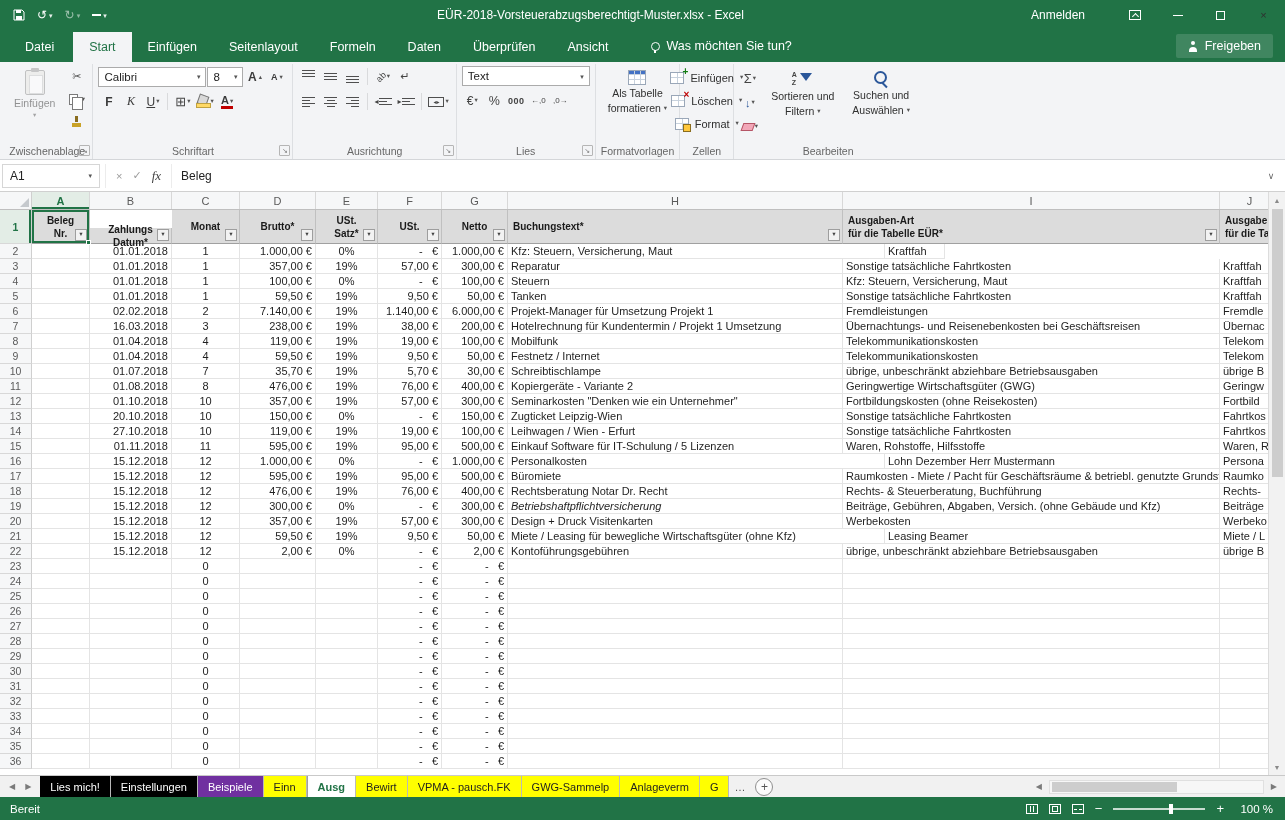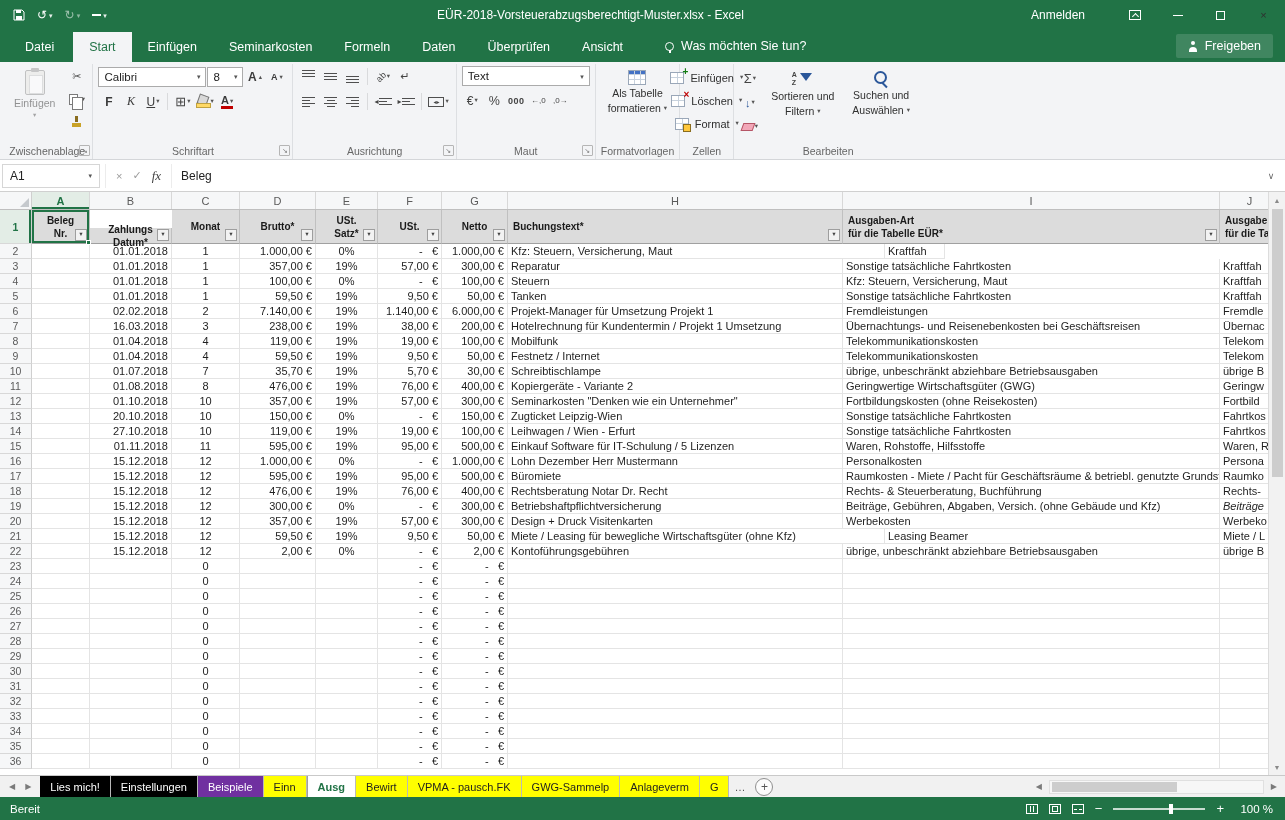--- a/index.html
+++ b/index.html
@@ -244,21 +244,21 @@
           <span>×</span>
         </span>
     </div>
   </div>
 
   <div class="ribbontabs">
     <div class="rtab file">Datei</div>
     <div id="ribbon-tab-strip" style="display:flex;">
         <div class="rtab active">Start</div>
         <div class="rtab">Einfügen</div>
-        <div class="rtab">Seminarkosten</div>
+        <div class="rtab">Seitenlayout</div>
         <div class="rtab">Formeln</div>
         <div class="rtab">Daten</div>
         <div class="rtab">Überprüfen</div>
         <div class="rtab">Ansicht</div>
       </div>
     <div class="tellme">
       <span class="bulb-icon"></span>
       <span>Was möchten Sie tun?</span>
     </div>
     <div class="share">
@@ -452,21 +452,21 @@
             </button>
           <button class="mbtn">
               <span class="g-dec">←,0</span>
             </button>
           <button class="mbtn">
               <span class="g-dec">,0→</span>
             </button>
         </div>
       </div>
       <div class="rg-label">
-          <span>Maut</span>
+          <span>Lies</span>
         </div>
       <span class="launcher">↘</span>
     </div>
 
     <div class="rgroup">
       <div class="rg-body">
         <div class="bigbtn">
           <span class="tbl-icon"></span>
           <span class="l1">Als Tabelle</span>
           <span class="l2">
@@ -806,22 +806,22 @@
           </div>
           <div class="grow">
             <div class="row-num">16</div>
             <div class="cell a-c" style="flex-basis: 58px; width: 58px;"></div>
             <div class="cell a-r" style="flex-basis: 82px; width: 82px;">15.12.2018</div>
             <div class="cell a-c" style="flex-basis: 68px; width: 68px;">12</div>
             <div class="cell a-r" style="flex-basis: 76px; width: 76px;">1.000,00 €</div>
             <div class="cell a-c" style="flex-basis: 62px; width: 62px;">0%</div>
             <div class="cell a-r" style="flex-basis: 64px; width: 64px;">-   €</div>
             <div class="cell a-r" style="flex-basis: 66px; width: 66px;">1.000,00 €</div>
+            <div class="cell a-l" style="flex-basis: 377px; width: 377px;">Personalkosten</div>
             <div class="cell a-l" style="flex-basis: 335px; width: 335px;">Lohn Dezember Herr Mustermann</div>
-            <div class="cell a-l" style="flex-basis: 377px; width: 377px;">Personalkosten</div>
             <div class="cell a-l" style="flex-basis: 60px; width: 60px;">Persona</div>
           </div>
           <div class="grow">
             <div class="row-num">17</div>
             <div class="cell a-c" style="flex-basis: 58px; width: 58px;"></div>
             <div class="cell a-r" style="flex-basis: 82px; width: 82px;">15.12.2018</div>
             <div class="cell a-c" style="flex-basis: 68px; width: 68px;">12</div>
             <div class="cell a-r" style="flex-basis: 76px; width: 76px;">595,00 €</div>
             <div class="cell a-c" style="flex-basis: 62px; width: 62px;">19%</div>
             <div class="cell a-r" style="flex-basis: 64px; width: 64px;">95,00 €</div>
@@ -845,23 +845,23 @@
           </div>
           <div class="grow">
             <div class="row-num">19</div>
             <div class="cell a-c" style="flex-basis: 58px; width: 58px;"></div>
             <div class="cell a-r" style="flex-basis: 82px; width: 82px;">15.12.2018</div>
             <div class="cell a-c" style="flex-basis: 68px; width: 68px;">12</div>
             <div class="cell a-r" style="flex-basis: 76px; width: 76px;">300,00 €</div>
             <div class="cell a-c" style="flex-basis: 62px; width: 62px;">0%</div>
             <div class="cell a-r" style="flex-basis: 64px; width: 64px;">-   €</div>
             <div class="cell a-r" style="flex-basis: 66px; width: 66px;">300,00 €</div>
-            <div class="cell a-l" style="flex-basis: 335px; width: 335px;">Betriebshaftpflichtversicherung</div>
+            <div class="cell a-l" style="flex-basis: 335px; width: 335px; font-style: italic;">Betriebshaftpflichtversicherung</div>
             <div class="cell a-l" style="flex-basis: 377px; width: 377px;">Beiträge, Gebühren, Abgaben, Versich. (ohne Gebäude und Kfz)</div>
-            <div class="cell a-l" style="flex-basis: 60px; width: 60px; font-style: italic;">Beiträge</div>
+            <div class="cell a-l" style="flex-basis: 60px; width: 60px;">Beiträge</div>
           </div>
           <div class="grow">
             <div class="row-num">20</div>
             <div class="cell a-c" style="flex-basis: 58px; width: 58px;"></div>
             <div class="cell a-r" style="flex-basis: 82px; width: 82px;">15.12.2018</div>
             <div class="cell a-c" style="flex-basis: 68px; width: 68px;">12</div>
             <div class="cell a-r" style="flex-basis: 76px; width: 76px;">357,00 €</div>
             <div class="cell a-c" style="flex-basis: 62px; width: 62px;">19%</div>
             <div class="cell a-r" style="flex-basis: 64px; width: 64px;">57,00 €</div>
             <div class="cell a-r" style="flex-basis: 66px; width: 66px;">300,00 €</div>

